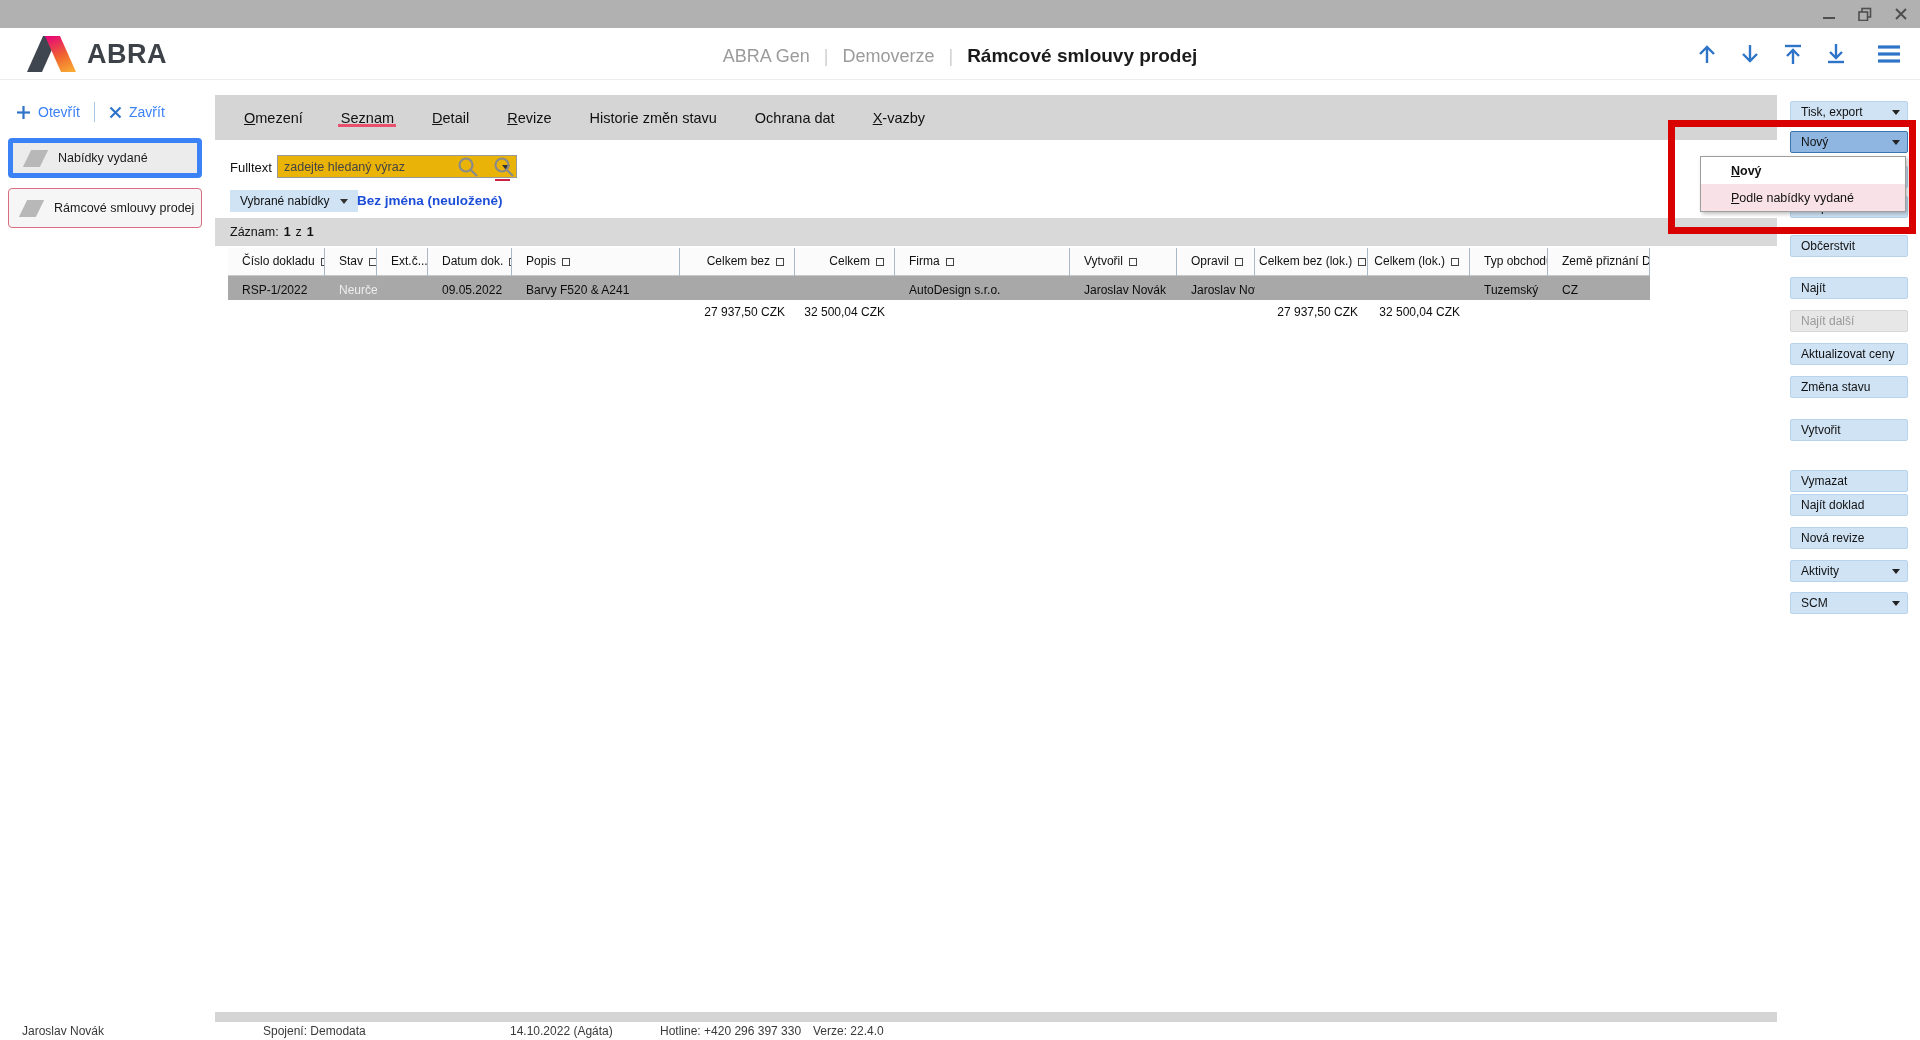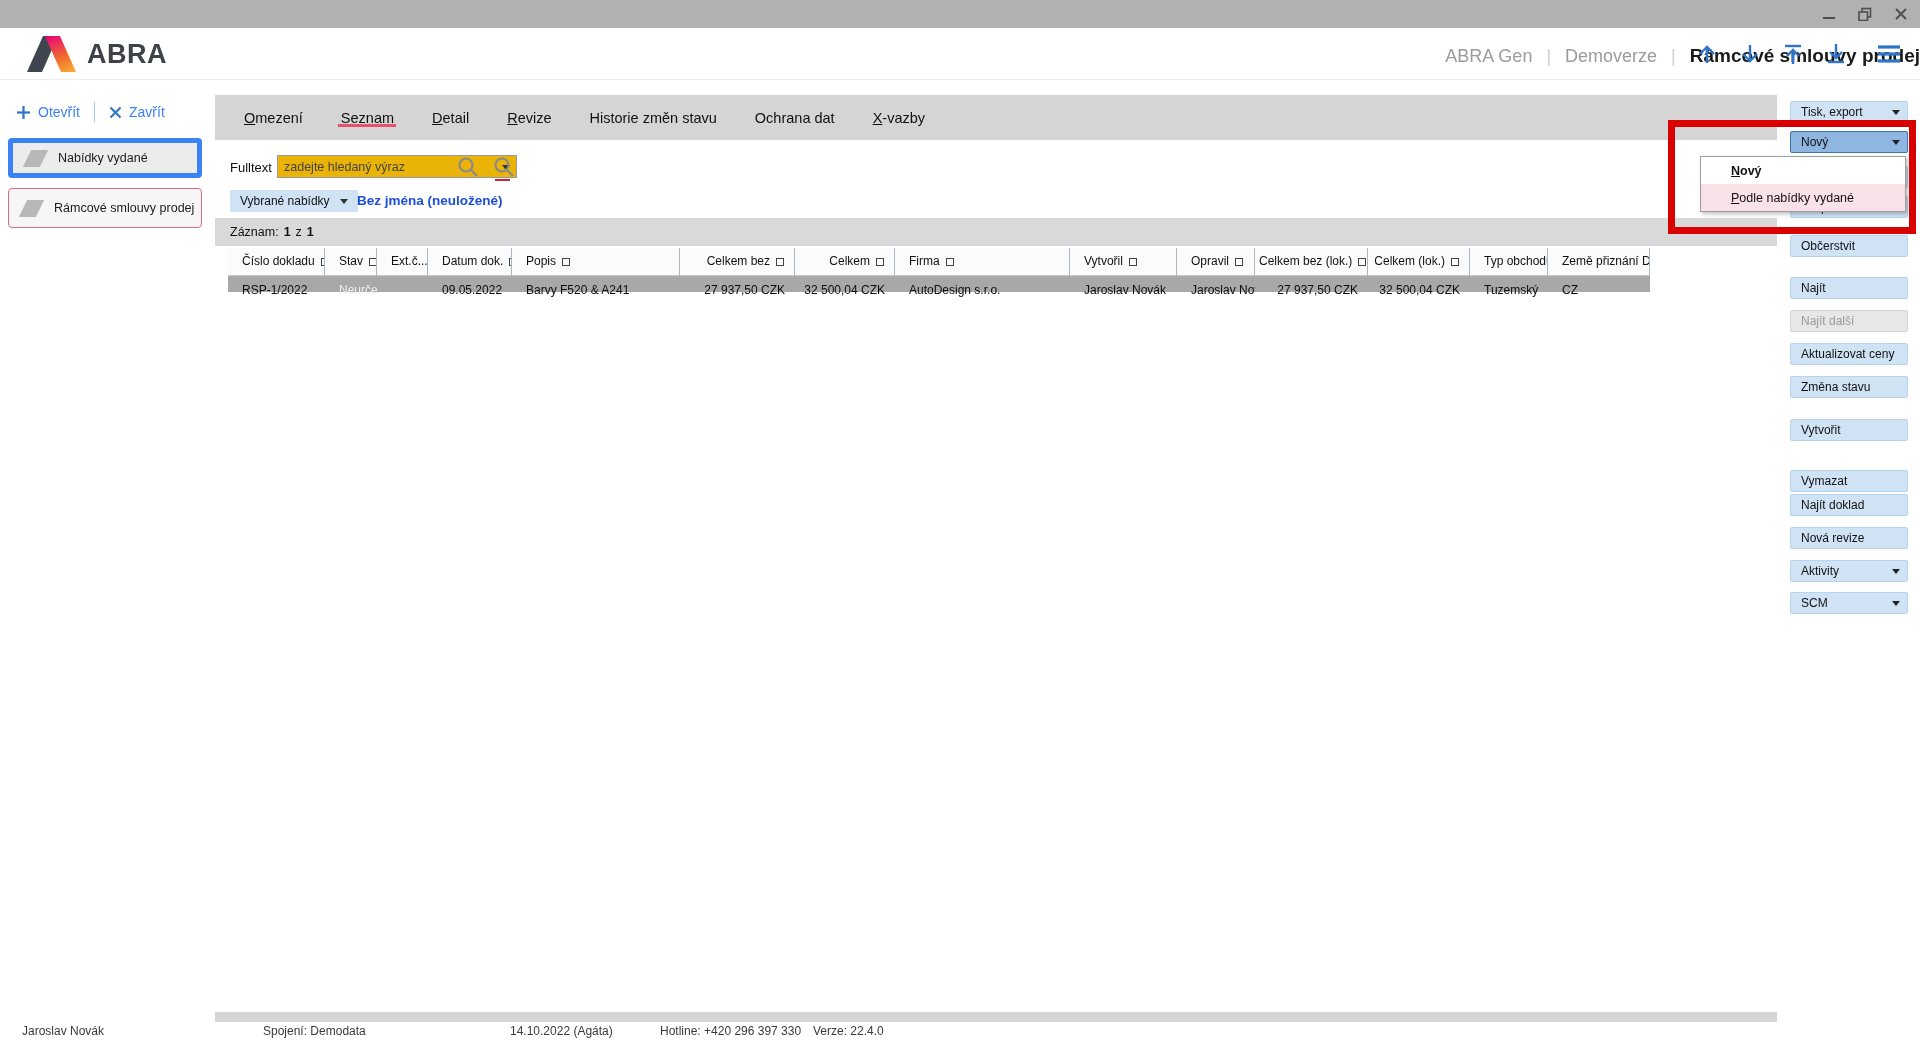--- a/index.html
+++ b/index.html
@@ -15,21 +15,21 @@
   
   .appheader { position:absolute; left:0; top:28px; width:1920px; height:52px; background:#ffffff;
     border-bottom:1px solid #ededed; }
   .logo { position:absolute; left:33px; top:8px; display:flex; align-items:center; gap:10px; }
   .logo-mark { position:relative; width:44px; height:36px; }
   .logo-left { position:absolute; left:2px; top:0; width:15px; height:36px; background:#3f4650; transform:skewX(-24deg); }
   .logo-right { position:absolute; left:20px; top:0; width:15px; height:36px;
     background:linear-gradient(160deg,#e6007e 0%,#f0652f 55%,#f9b234 100%); transform:skewX(24deg); }
   .logo-text { font-size:27px; font-weight:bold; color:#3d4248; letter-spacing:0.5px; }
   .breadcrumb { position:absolute; left:0; top:0; width:100%; height:56px;
-    display:flex; align-items:center; justify-content:flex-end; gap:14px; }
+    display:flex; align-items:center; justify-content:center; gap:14px; }
   .bc-dim { font-size:18px; color:#9b9b9b; }
   .bc-sep { font-size:18px; color:#cfcfcf; font-weight:300; }
   .bc-title { font-size:19px; color:#1a1a1a; font-weight:bold; }
   .header-icons { position:absolute; right:18px; top:0; height:52px; display:flex; align-items:center; gap:17px; }
   .hicon { width:26px; height:26px; display:flex; align-items:center; justify-content:center; cursor:pointer; }
   .hicon.menu { margin-left:10px; }
 
   
   .left-sidebar { position:absolute; left:0; top:80px; width:210px; height:942px; background:#ffffff; }
   .sb-actions { display:flex; align-items:center; height:36px; margin:14px 6px 6px 10px; gap:8px; }
@@ -72,24 +72,24 @@
   .recordbar b { font-size:12.5px; }
 
   .listarea { position:relative; height:766px; background:#ffffff; }
   .tbl { position:absolute; left:13px; top:2px; }
   .thead { display:flex; height:28px; background:#fbfbfb; border-bottom:1px solid #c8c8c8; }
   .th { position:relative; height:28px; line-height:27px; font-size:12px; color:#111;
     border-right:1px solid #aab8c8; padding:0 8px 0 14px; white-space:nowrap; overflow:hidden; cursor:pointer; }
   .th.right { text-align:right; padding:0 10px 0 4px; }
   .th:nth-last-child(1), .th:nth-last-child(2) { border-right:1px solid #aab8c8; }
   .sortbox { display:inline-block; width:8px; height:8px; border:1px solid #444; margin-left:6px; vertical-align:-1px; }
-  .trow { display:flex; height:16px; background:#a8a8a8; cursor:pointer; }
+  .trow { display:flex; height:24px; background:#a8a8a8; cursor:pointer; }
   .td { height:28px; line-height:28px; font-size:12px; color:#0d0d0d; padding:0 8px 0 14px;
     white-space:nowrap; overflow:hidden; }
-  .td.right { text-align:right; padding:0 10px 0 4px; }
+  .td.right { text-align:right; padding:0 10px 0 4px;margin-top:22px; }
   .td.stav { color:#ededed; }
 
   .panel-bottom { height:10px; background:#d5d5d5; }
 
   
   .rbtn { position:absolute; left:1790px; width:118px; height:22px; background:#cfe3f5;
     border:1px solid #b7d4ec; border-radius:2px; font-size:12px; color:#111;
     display:flex; align-items:center; padding-left:10px; cursor:pointer; white-space:nowrap; }
   .rbtn.drop::after { content:''; position:absolute; right:7px; top:8px;
     border:4px solid transparent; border-top:5px solid #222; }

